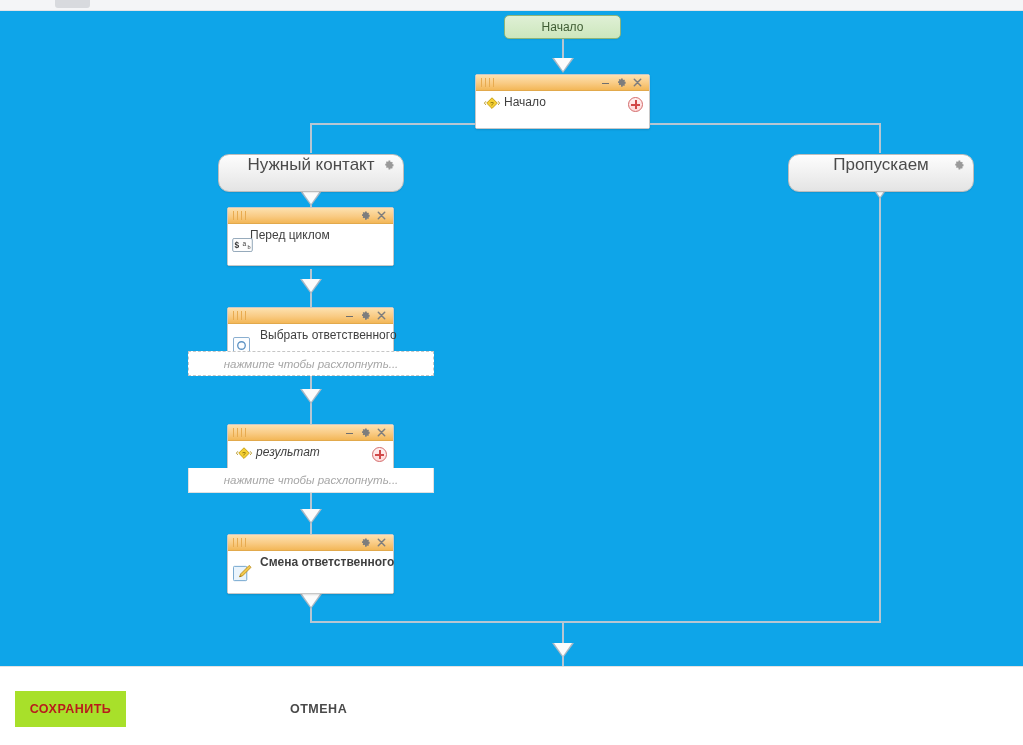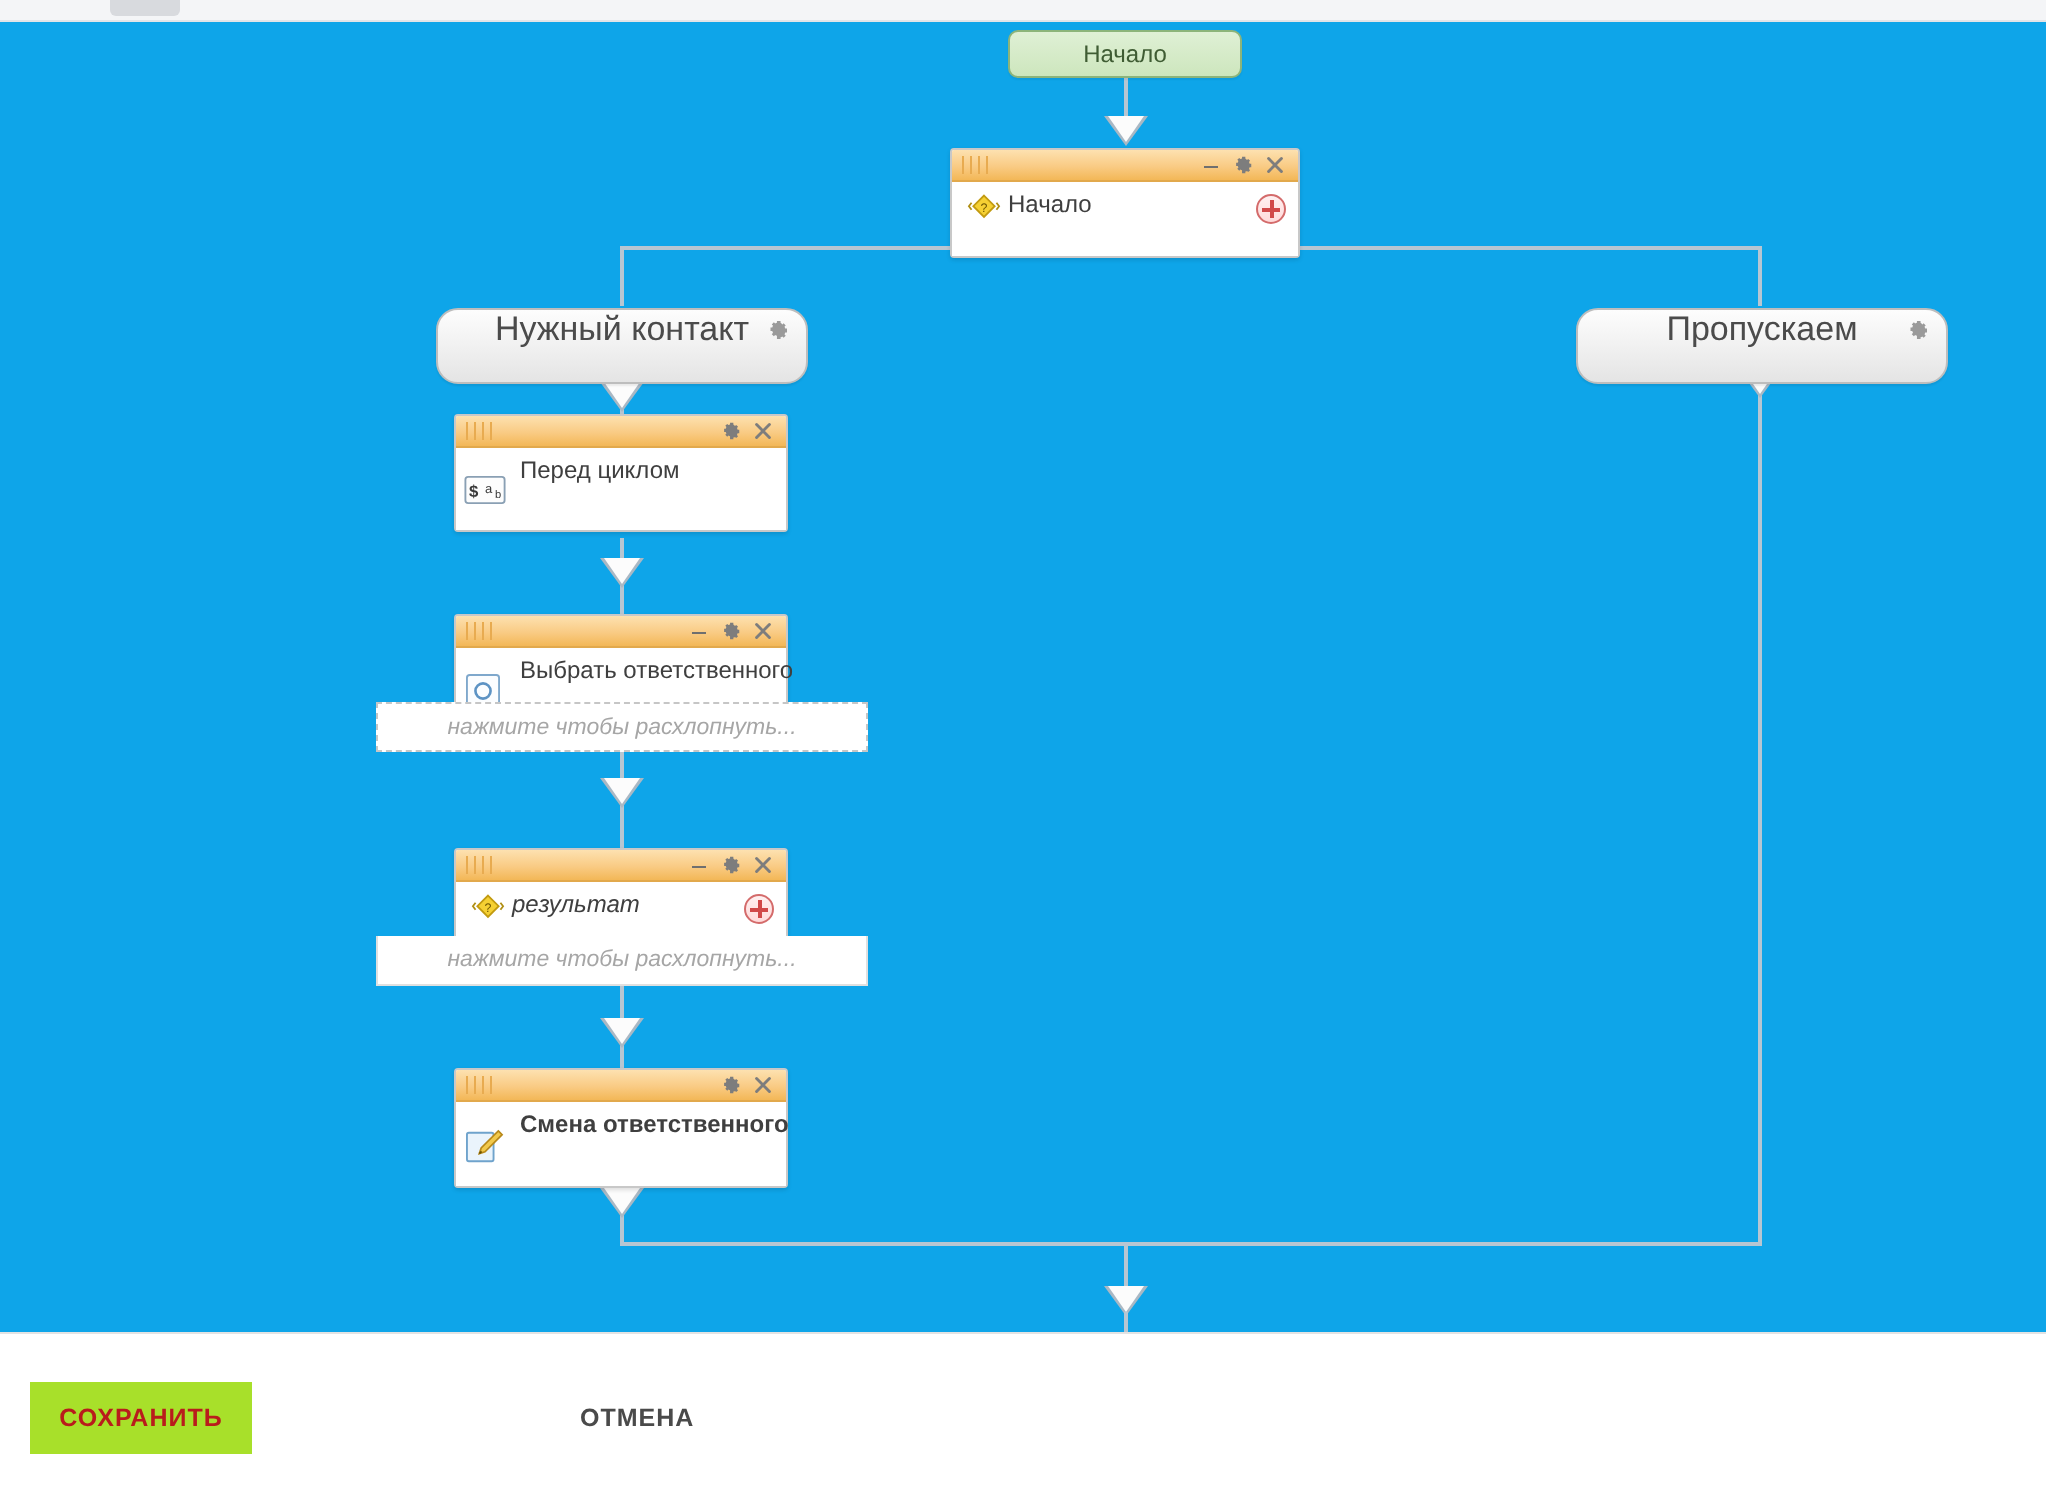--- a/index.html
+++ b/index.html
@@ -285,21 +285,21 @@
           </svg>
         </span>
         <span class="hd-btn">
           <svg width="11" height="11" viewBox="0 0 12 12" style="margin-top:2px;">
             <path stroke="#7d7d7d" stroke-width="1.6" stroke-linecap="round" d="M2.5 2.5 L9.5 9.5 M9.5 2.5 L2.5 9.5"></path>
           </svg>
         </span>
       </span>
     </div>
     <div class="block-body" style="height:31px;">
-      <span class="block-title" style="margin-left:26px;">Перед циклом</span>
+      <span class="block-title" style="margin-left:16px;">Перед циклом</span>
       <span class="blk-icon" style="left:4px;top:14px;">
         <svg width="21" height="14" viewBox="0 0 22 15">
           <rect x="0.5" y="0.5" width="21" height="14" rx="1.5" fill="#fdfdfd" stroke="#8aa0b4"></rect>
           <text x="5" y="11" font-size="9" font-weight="bold" text-anchor="middle" fill="#3a3a3a" font-family="Liberation Sans,sans-serif">$</text>
           <text x="13" y="9" font-size="7" text-anchor="middle" fill="#3a3a3a" font-family="Liberation Sans,sans-serif">a</text>
           <text x="18" y="12" font-size="6" text-anchor="middle" fill="#3a3a3a" font-family="Liberation Sans,sans-serif">b</text>
         </svg>
       </span>
     </div>
   </div>

